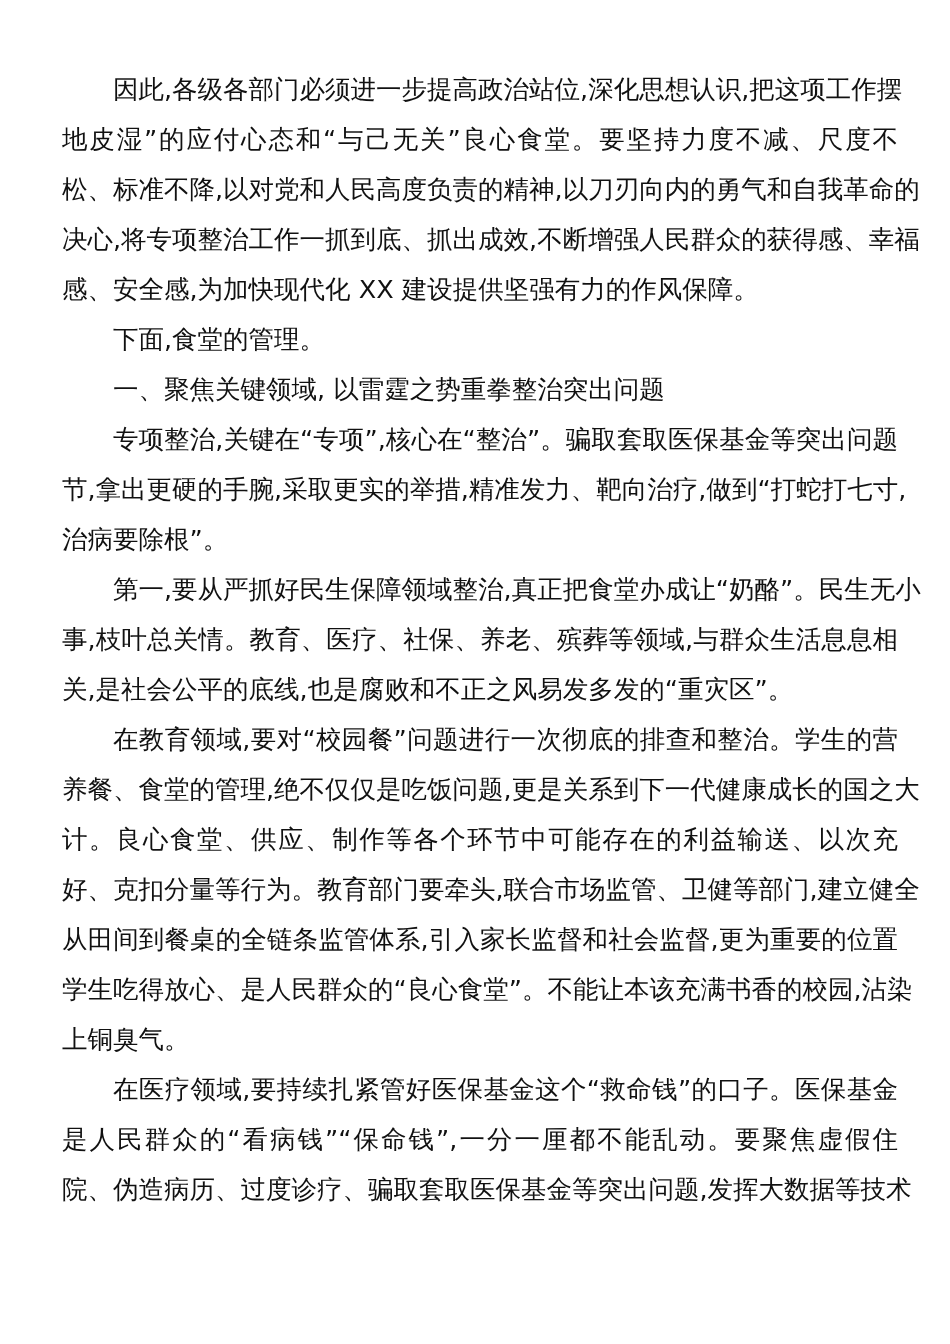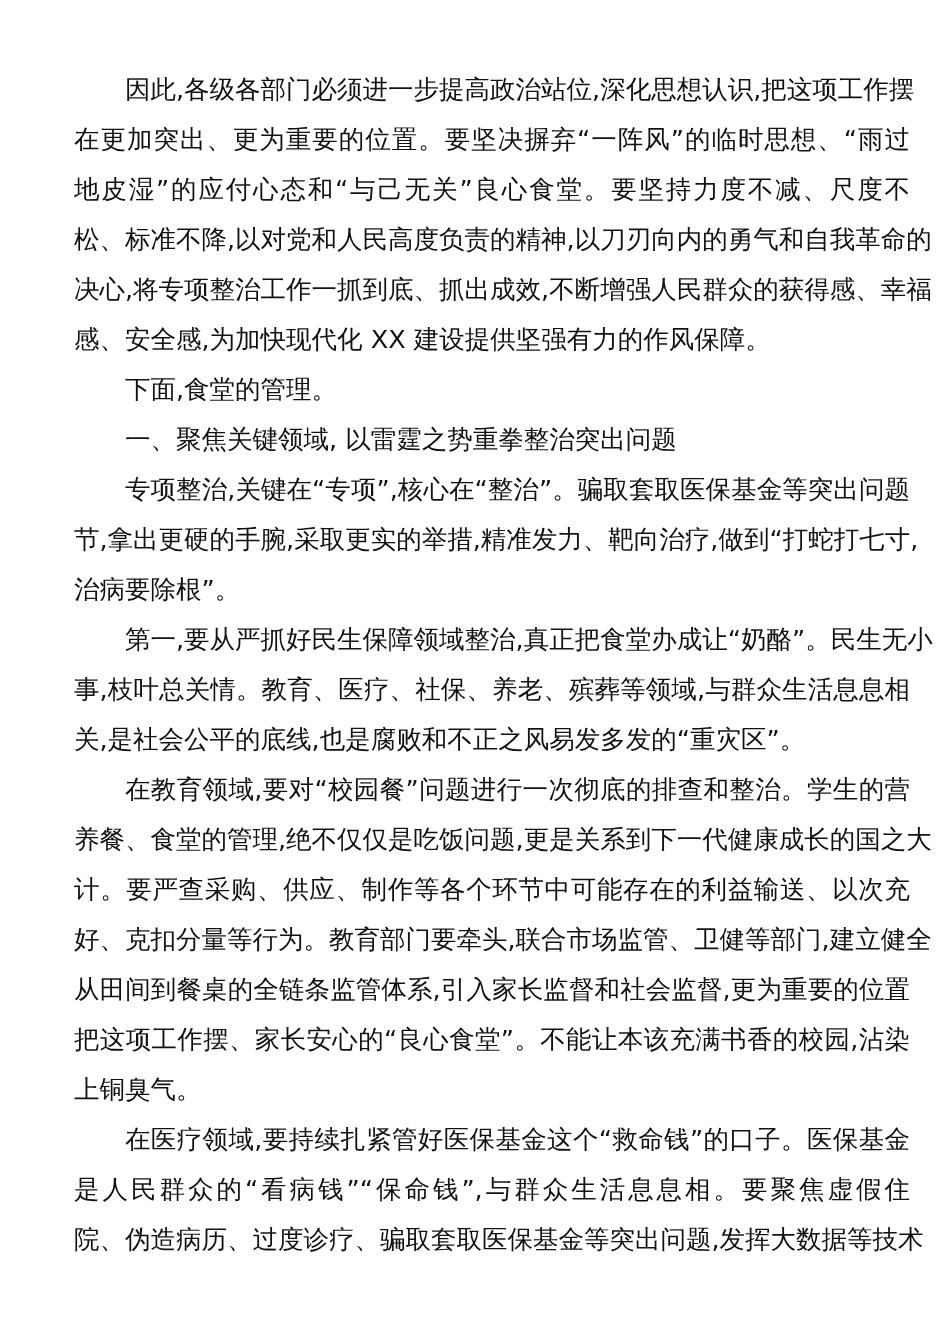--- a/index.html
+++ b/index.html
@@ -1,34 +1,33 @@
 <!DOCTYPE html>
 <html><head>
 <meta charset="utf-8">
 <style>
   html, body { margin: 0; padding: 0; background: #ffffff; }
   body { width: 950px; height: 1344px; overflow: hidden; position: relative; }
   .page {
-    position: absolute; left: 74px; top: 64px; width: 836px;
+    position: absolute; left: 62px; top: 64px; width: 836px;
     font-family: "DejaVu Sans", "Liberation Sans", sans-serif;
     font-size: 25.5px; line-height: 50px; color: #111111;
     text-align: justify; text-justify: inter-character;
   }
   .line { display: block; white-space: nowrap; text-align-last: justify; }
   .line.last { text-align-last: left; }
   .indent { padding-left: 51px; }
 </style>
 </head>
 <body>
 
 <div class="page">
 
   <div>
     <span class="line indent">因此,各级各部门必须进一步提高政治站位,深化思想认识,把这项工作摆</span>
-    <span class="line">在更加突出、更为重要的位置。要坚决摒弃“一阵风”的临时思想、“雨过</span>
     <span class="line">地皮湿”的应付心态和“与己无关”良心食堂。要坚持力度不减、尺度不</span>
     <span class="line">松、标准不降,以对党和人民高度负责的精神,以刀刃向内的勇气和自我革命的</span>
     <span class="line">决心,将专项整治工作一抓到底、抓出成效,不断增强人民群众的获得感、幸福</span>
     <span class="line last">感、安全感,为加快现代化 XX 建设提供坚强有力的作风保障。</span>
   </div>
 
   <div>
     <span class="line indent last">下面,食堂的管理。</span>
   </div>
 
@@ -44,25 +43,25 @@
 
   <div>
     <span class="line indent">第一,要从严抓好民生保障领域整治,真正把食堂办成让“奶酪”。民生无小</span>
     <span class="line">事,枝叶总关情。教育、医疗、社保、养老、殡葬等领域,与群众生活息息相</span>
     <span class="line last">关,是社会公平的底线,也是腐败和不正之风易发多发的“重灾区”。</span>
   </div>
 
   <div>
     <span class="line indent">在教育领域,要对“校园餐”问题进行一次彻底的排查和整治。学生的营</span>
     <span class="line">养餐、食堂的管理,绝不仅仅是吃饭问题,更是关系到下一代健康成长的国之大</span>
-    <span class="line">计。要严查采购、供应、制作等各个环节中可能存在的利益输送、以次充</span>
+    <span class="line">计。良心食堂、供应、制作等各个环节中可能存在的利益输送、以次充</span>
     <span class="line">好、克扣分量等行为。教育部门要牵头,联合市场监管、卫健等部门,建立健全</span>
     <span class="line">从田间到餐桌的全链条监管体系,引入家长监督和社会监督,更为重要的位置</span>
-    <span class="line">把这项工作摆、家长安心的“良心食堂”。不能让本该充满书香的校园,沾染</span>
+    <span class="line">学生吃得放心、是人民群众的“良心食堂”。不能让本该充满书香的校园,沾染</span>
     <span class="line last">上铜臭气。</span>
   </div>
 
   <div>
     <span class="line indent">在医疗领域,要持续扎紧管好医保基金这个“救命钱”的口子。医保基金</span>
-    <span class="line">是人民群众的“看病钱”“保命钱”,与群众生活息息相。要聚焦虚假住</span>
+    <span class="line">是人民群众的“看病钱”“保命钱”,一分一厘都不能乱动。要聚焦虚假住</span>
     <span class="line">院、伪造病历、过度诊疗、骗取套取医保基金等突出问题,发挥大数据等技术</span>
   </div>
 </div>
 
 </body></html>

